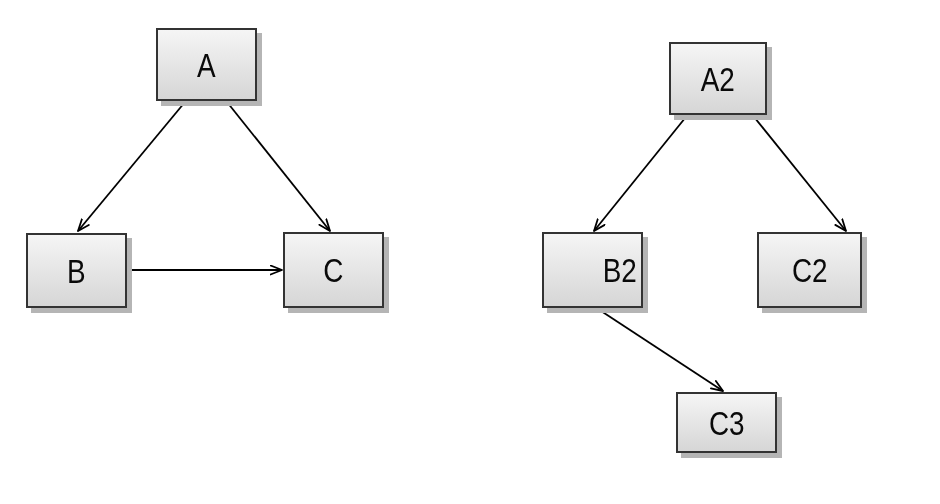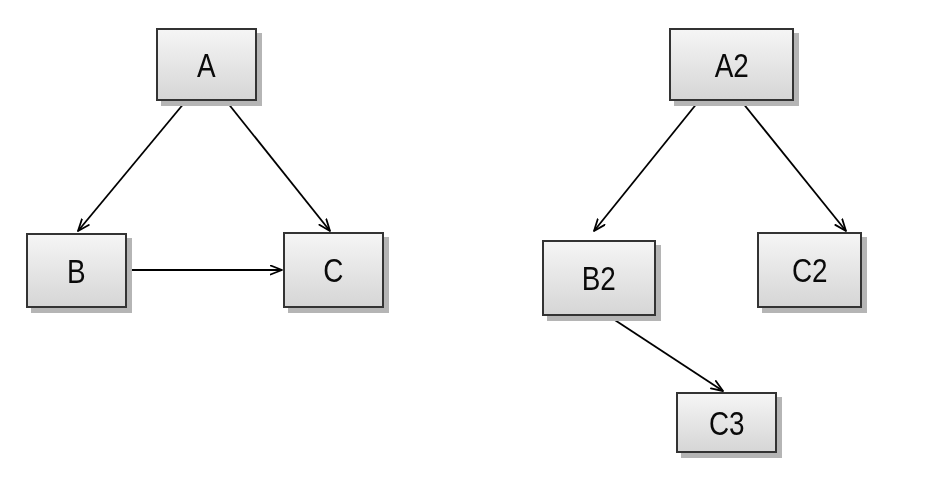--- a/index.html
+++ b/index.html
@@ -68,24 +68,24 @@
   <div id="nodes-layer">
       <div class="node" style="left: 156px; top: 28px; width: 101px; height: 73px;">
         <span class="node-label">A</span>
       </div>
       <div class="node" style="left: 26px; top: 233px; width: 101px; height: 75px;">
         <span class="node-label">B</span>
       </div>
       <div class="node" style="left: 283px; top: 232px; width: 101px; height: 76px;">
         <span class="node-label">C</span>
       </div>
-      <div class="node" style="left: 669px; top: 28px; width: 125px; height: 73px;">
+      <div class="node" style="left: 669px; top: 42px; width: 98px; height: 73px;">
         <span class="node-label">A2</span>
       </div>
-      <div class="node" style="left: 542px; top: 240px; width: 114px; height: 76px;">
+      <div class="node" style="left: 542px; top: 232px; width: 101px; height: 76px; justify-content: flex-end;">
         <span class="node-label">B2</span>
       </div>
       <div class="node" style="left: 757px; top: 232px; width: 105px; height: 76px;">
         <span class="node-label">C2</span>
       </div>
       <div class="node" style="left: 676px; top: 392px; width: 101px; height: 61px;">
         <span class="node-label">C3</span>
       </div>
     </div>
 </div>

